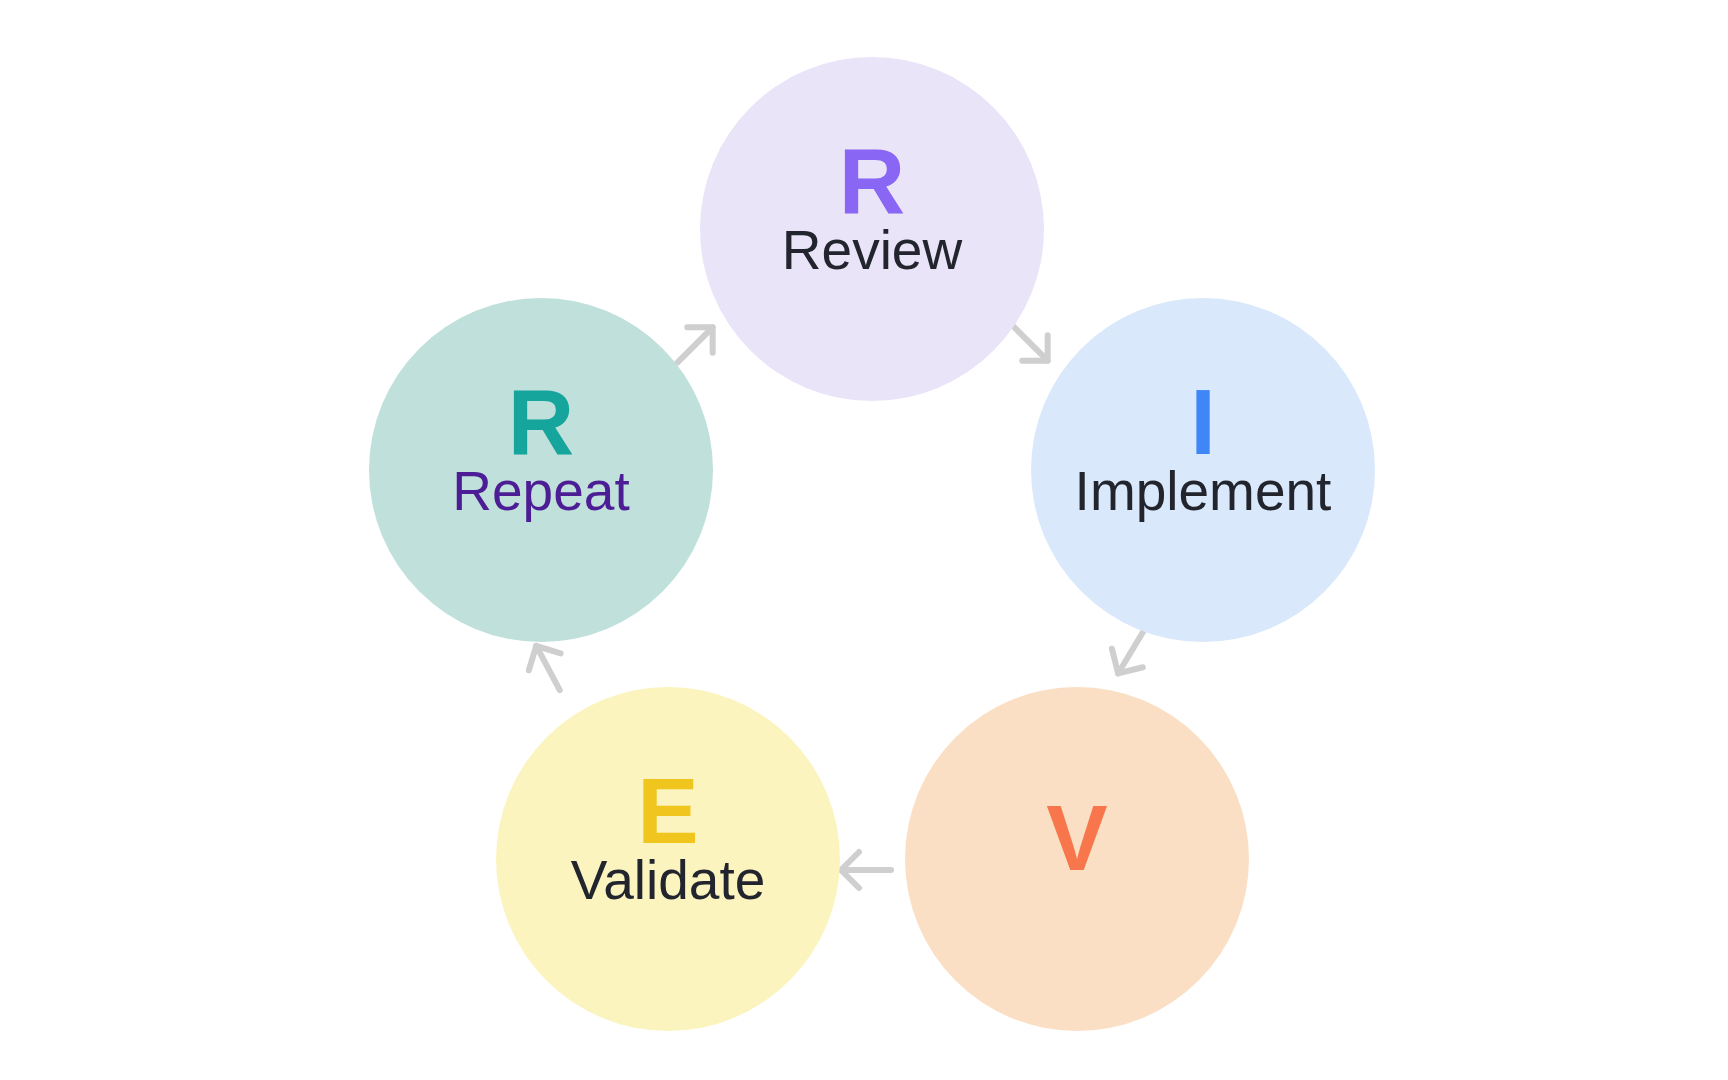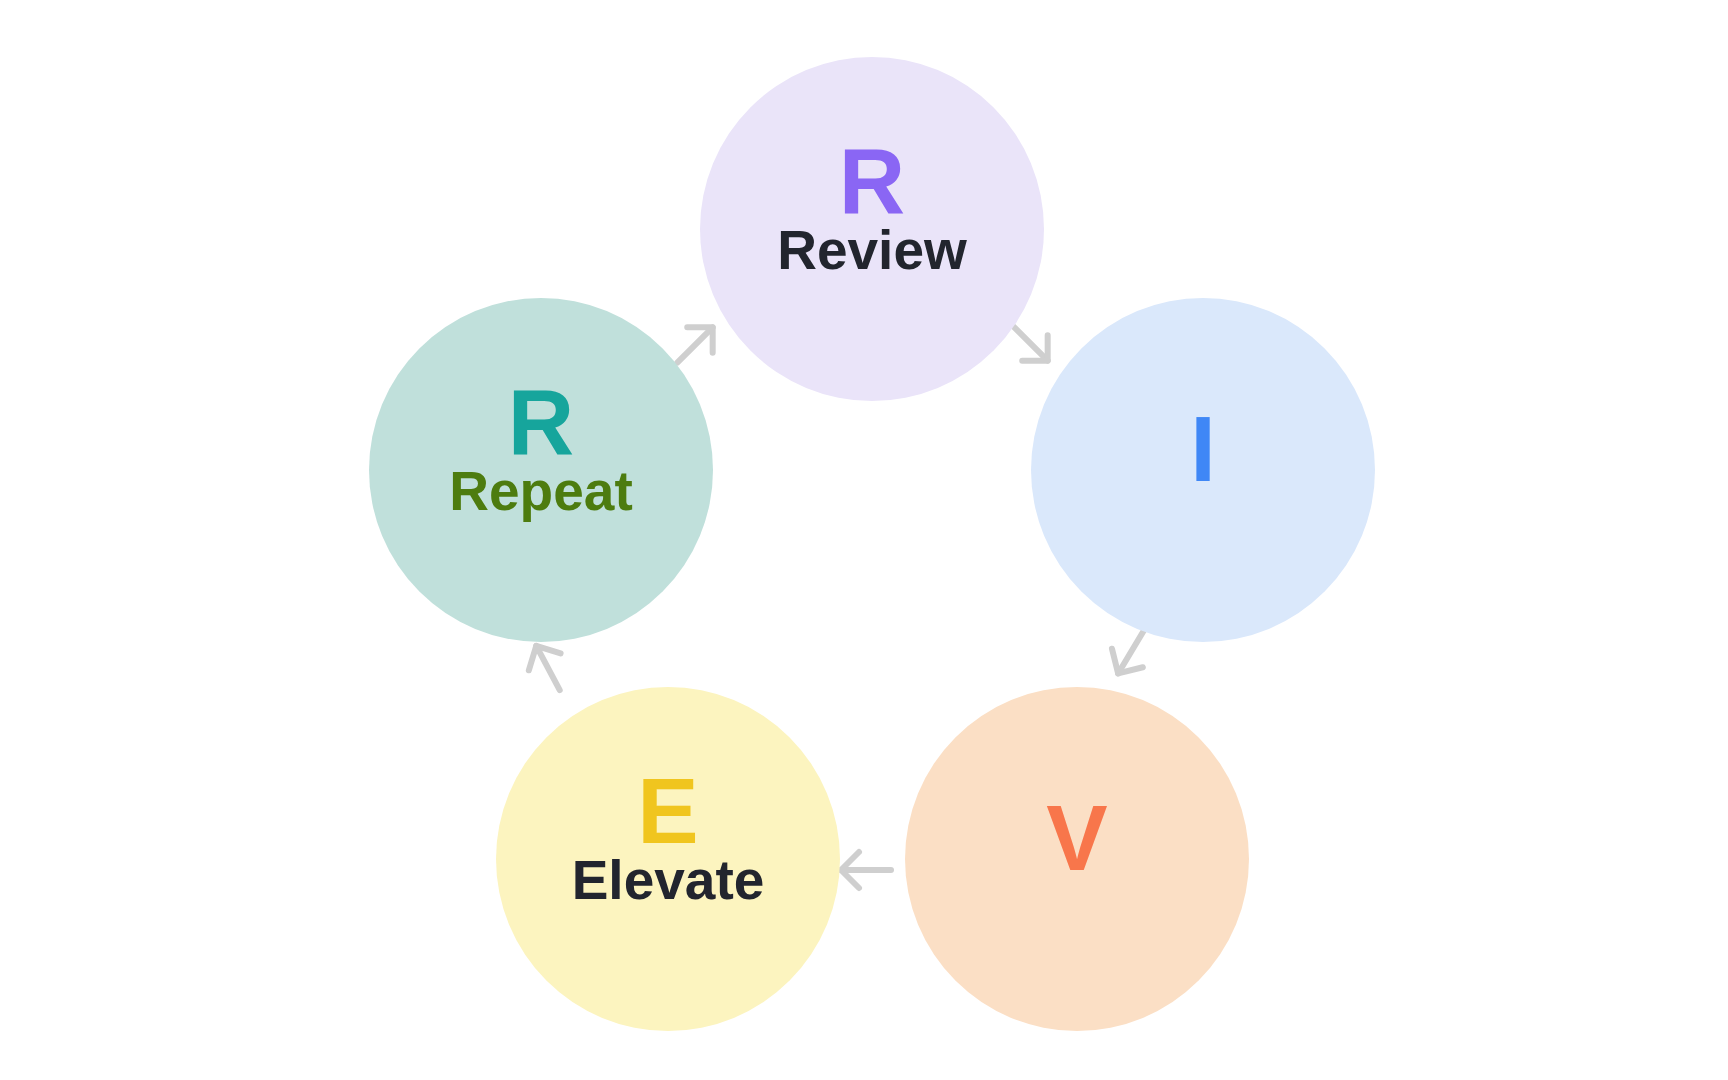--- a/index.html
+++ b/index.html
@@ -34,21 +34,21 @@
     text-align: center;
   }
   .node .letter {
     font-size: 92px;
     font-weight: 700;
     line-height: 0.73;
     white-space: nowrap;
   }
   .node .label {
     font-size: 55px;
-    font-weight: 700;
+    font-weight: 400;
     line-height: 0.73;
     white-space: nowrap;
     text-align: center;
   }
   
   .node-review    { left: 700px;  top: 57px;  }
   .node-implement { left: 1031px; top: 298px; }
   .node-validate  { left: 905px;  top: 687px; }
   .node-elevate   { left: 496px;  top: 687px; }
   .node-repeat    { left: 369px;  top: 298px; }
@@ -81,29 +81,30 @@
     </g>
   </svg>
 
   <div class="node node-review" style="background-color: rgb(234, 228, 249);">
     <div class="letter" style="color: rgb(138, 102, 244);">R</div>
     <div class="label" style="color: rgb(34, 37, 46);">Review</div>
   </div>
 
   <div class="node node-implement" style="background-color: rgb(218, 232, 251);">
     <div class="letter" style="color: rgb(63, 135, 246);">I</div>
+    <div class="label" style="color: rgb(34, 37, 46);">Implement</div>
   </div>
 
   <div class="node node-validate" style="background-color: rgb(251, 223, 197);">
     <div class="letter" style="color: rgb(248, 118, 75);">V</div>
   </div>
 
   <div class="node node-elevate" style="background-color: rgb(252, 244, 191);">
     <div class="letter" style="color: rgb(240, 197, 30);">E</div>
-    <div class="label" style="color: rgb(34, 37, 46);">Elevate</div>
+    <div class="label" style="color: rgb(34, 37, 46);">Validate</div>
   </div>
 
   <div class="node node-repeat" style="background-color: rgb(192, 224, 219);">
     <div class="letter" style="color: rgb(22, 165, 156);">R</div>
-    <div class="label" style="color: #4d7c0f;">Repeat</div>
+    <div class="label" style="color: #4c1d95;">Repeat</div>
   </div>
 
 </div>
 
 </body></html>

